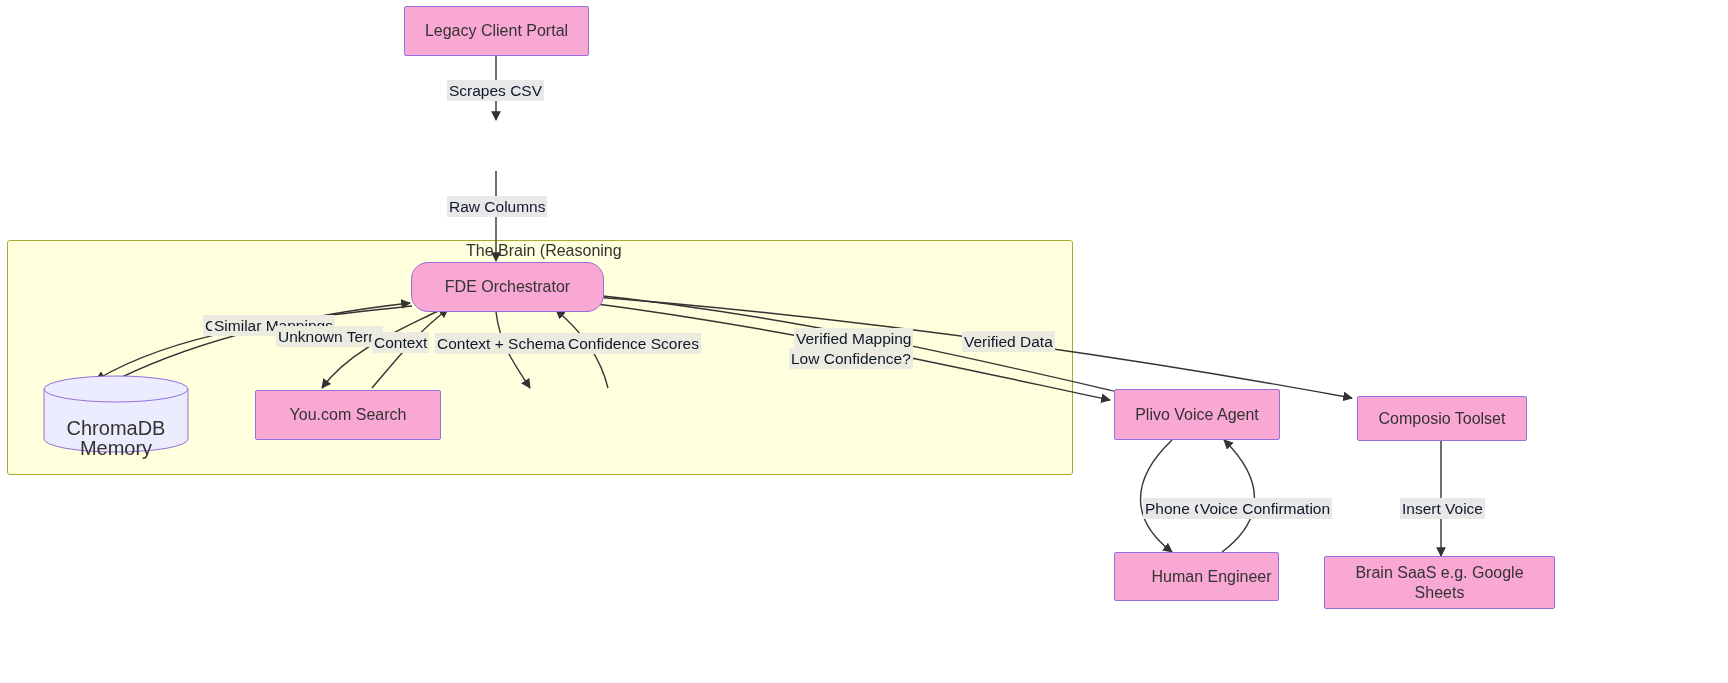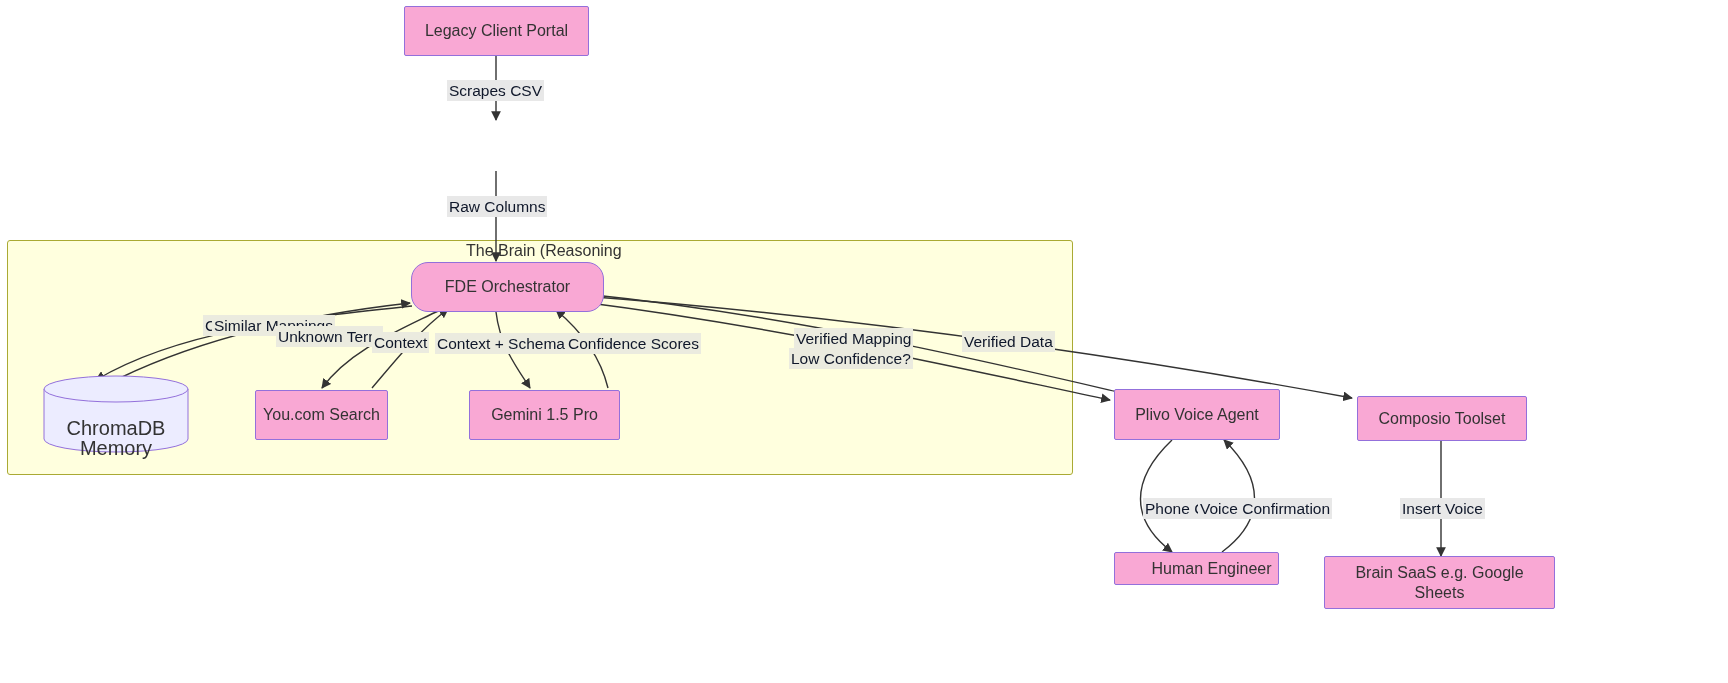--- a/index.html
+++ b/index.html
@@ -130,29 +130,28 @@
   <div class="node" style="left:411px; top:262px; width:193px; height:50px;border-radius:17px;">FDE Orchestrator</div>
 
   <div class="cyl-wrap" style="left:43px; top:375px; width:146px; height:78px;">
     <svg width="146" height="78" viewBox="0 0 146 78">
       <path d="M 1,14 L 1,64 A 72,13 0 0 0 145,64 L 145,14 Z" fill="#ececff" stroke="#9370db" stroke-width="1"></path>
       <ellipse cx="73" cy="14" rx="72" ry="13" fill="#ececff" stroke="#9370db" stroke-width="1"></ellipse>
     </svg>
     <div class="cyl-label" style="top:43px;">ChromaDB Memory</div>
   </div>
 
-  <div class="node" style="left:255px; top:390px; width:133px; height:50px;">You.com Search</div>
+  <div class="node" style="left:255px; top:390px; width:186px; height:50px;">You.com Search</div>
 
-  <div class="node" style="left:469px; top:390px; width:151px; height:50px;">Gemini 1.5 Pro</div>
 
   <div class="node" style="left:1357px; top:396px; width:170px; height:45px;">Composio Toolset</div>
 
   <div class="node" style="left:1114px; top:389px; width:166px; height:51px;">Plivo Voice Agent</div>
 
-  <div class="node" style="left:1114px; top:552px; width:165px; height:33px;padding-left:36px;">Human Engineer</div>
+  <div class="node" style="left:1114px; top:552px; width:165px; height:49px;padding-left:36px;">Human Engineer</div>
 
   <div class="node" style="left:1324px; top:556px; width:231px; height:53px;">Brain SaaS e.g. Google Sheets</div>
 
   <div class="edge-label" style="left:447px; top:80px;">Scrapes CSV</div>
 
   <div class="edge-label" style="left:447px; top:196px;">Raw Columns</div>
 
   <div class="edge-label on-cluster" style="left:203px; top:315px;">C</div>
 
   <div class="edge-label on-cluster" style="left:212px; top:315px;">Similar Mappings</div>

